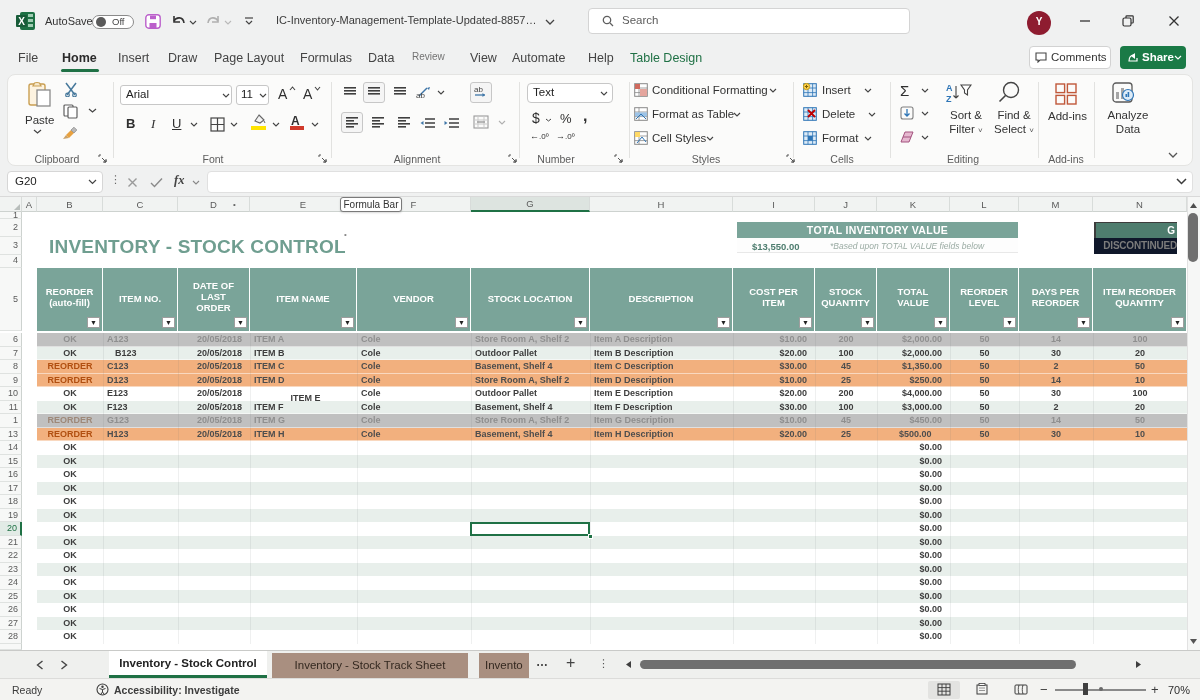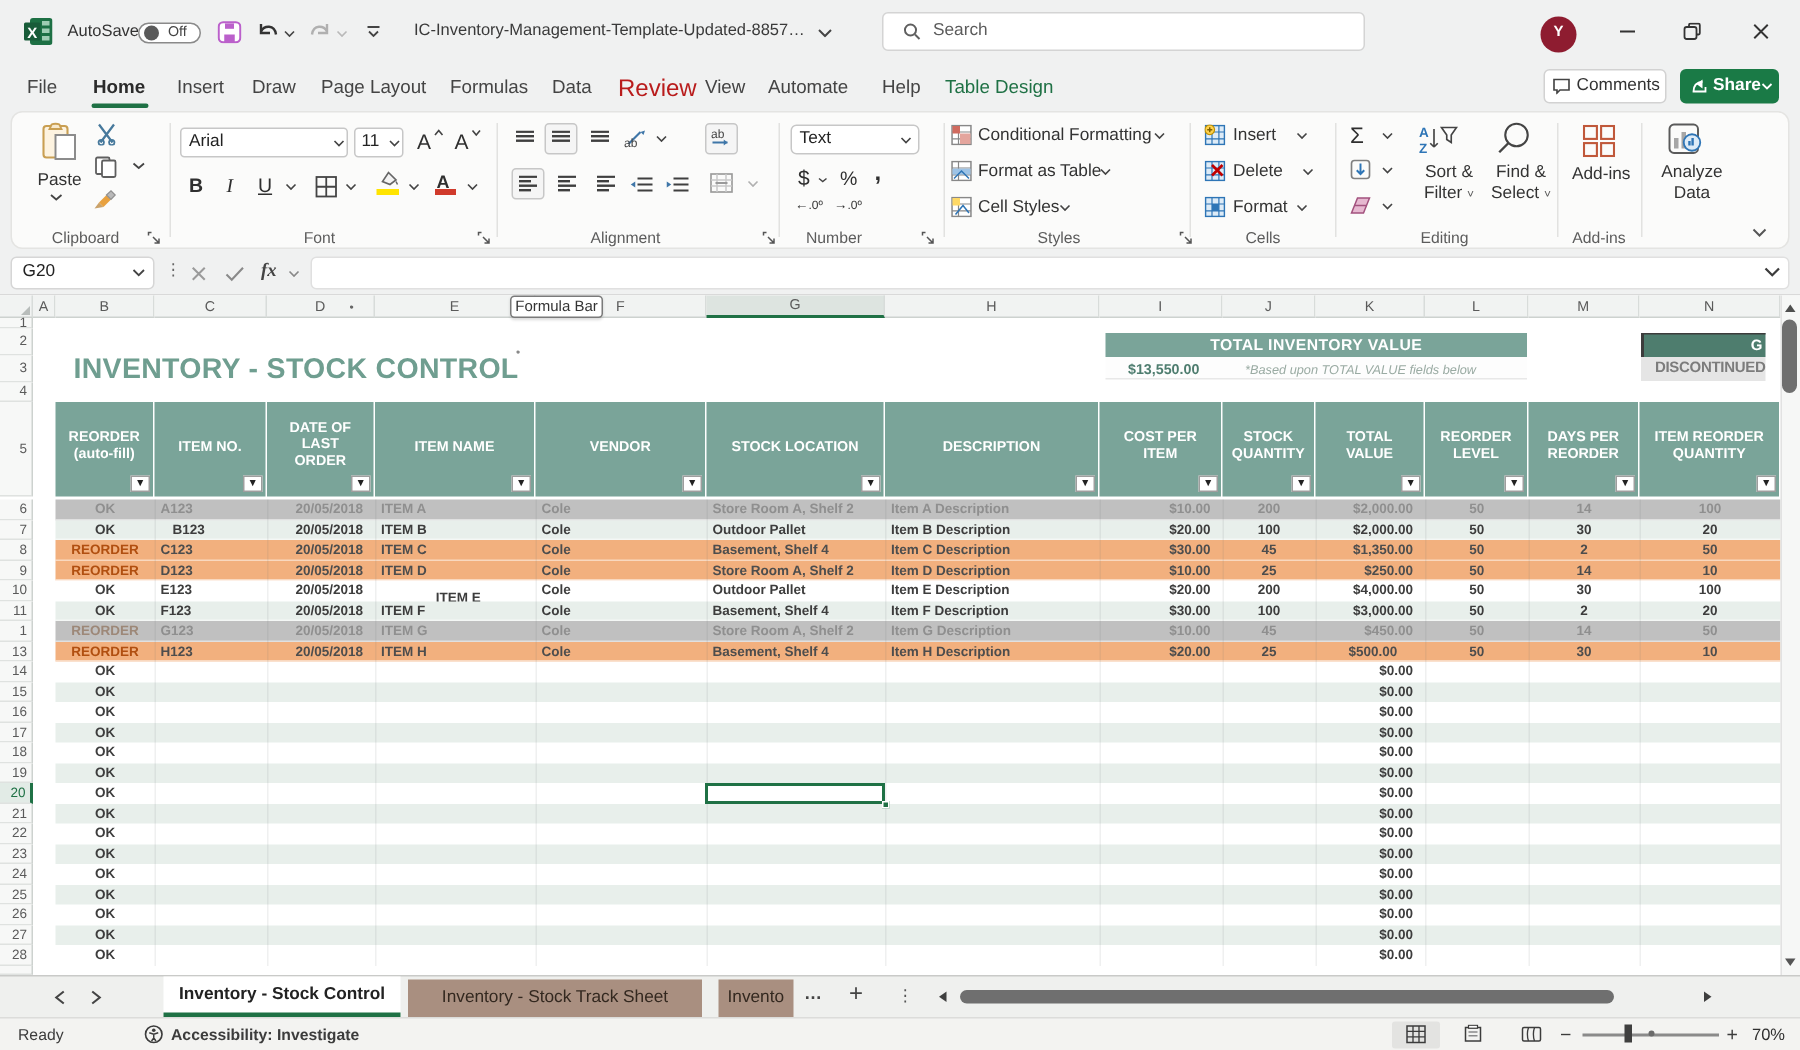--- a/index.html
+++ b/index.html
@@ -88,21 +88,21 @@
       </svg>
     </div>
     <div class="ab" id="menubar">
       <div class="ab" style="left:18px;top:9px;font-size:12.5px;color:#444;font-weight:normal">File</div>
       <div class="ab" style="left:62px;top:9px;font-size:12.5px;color:#2b2b2b;font-weight:bold">Home</div>
       <div class="ab" style="left:118px;top:9px;font-size:12.5px;color:#444;font-weight:normal">Insert</div>
       <div class="ab" style="left:168px;top:9px;font-size:12.5px;color:#444;font-weight:normal">Draw</div>
       <div class="ab" style="left:214px;top:9px;font-size:12.5px;color:#444;font-weight:normal">Page Layout</div>
       <div class="ab" style="left:300px;top:9px;font-size:12.5px;color:#444;font-weight:normal">Formulas</div>
       <div class="ab" style="left:368px;top:9px;font-size:12.5px;color:#444;font-weight:normal">Data</div>
-      <div class="ab" style="left:412px;top:9px;font-size:16px;color:#b91c1c;font-weight:normal">Review</div>
+      <div class="ab" style="left:412px;top:9px;font-size:10px;color:#737373;font-weight:normal">Review</div>
       <div class="ab" style="left:470px;top:9px;font-size:12.5px;color:#444;font-weight:normal">View</div>
       <div class="ab" style="left:512px;top:9px;font-size:12.5px;color:#444;font-weight:normal">Automate</div>
       <div class="ab" style="left:588px;top:9px;font-size:12.5px;color:#444;font-weight:normal">Help</div>
       <div class="ab" style="left:61px;top:27px;width:38px;height:3px;background:#1f7145;border-radius:2px"></div>
       <div class="ab" style="left:630px;top:9px;font-size:12.5px;color:#1f7145">Table Design</div>
       <div class="ab" style="left:1029px;top:4px;width:82px;height:23px;background:#fff;border:1px solid #d2d2d2;border-radius:4px"></div>
       <svg class="ab" style="left:1035px;top:10px" width="12" height="11" viewBox="0 0 12 11">
         <path d="M1 1 H11 V8 H5 L3 10 V8 H1 Z" fill="none" stroke="#444" stroke-width="1.1"></path>
       </svg>
       <div class="ab" style="left:1051px;top:9px;font-size:11.5px;color:#333">Comments</div>
@@ -475,21 +475,21 @@
       <div class="rowhdr" style="top:419.9px;height:13.5px;line-height:12.5px;background:#f7f8f7;">27</div>
       <div class="rowhdr" style="top:433.4px;height:13.5px;line-height:12.5px;background:#f7f8f7;">28</div>
       <div class="rowhdr" style="top:447.0px;height:6.0px;line-height:5.0px;background:#f7f8f7;"></div>
       <div class="ab" style="left:49px;top:39px;font-size:19px;font-weight:bold;color:#6f9e90;letter-spacing:0.2px;white-space:nowrap">INVENTORY - STOCK CONTROL</div>
       <div class="ab" style="left:344px;top:33px;font-size:8px;color:#888">•</div>
       <div class="ab" style="left:737px;top:25px;width:281px;height:16px;background:#7aa499;color:#fff;font-weight:bold;font-size:10.5px;text-align:center;line-height:16px;letter-spacing:0.3px">TOTAL INVENTORY VALUE</div>
       <div class="ab" style="left:737px;top:41px;width:281px;height:15px;background:#fdfdfd;border-bottom:1px solid #e8e8e8"></div>
       <div class="ab" style="left:752px;top:44px;font-size:9.5px;font-weight:bold;color:#4e7d6f">$13,550.00</div>
       <div class="ab" style="left:830px;top:44px;font-size:8.5px;font-style:italic;color:#9aaba3">*Based upon TOTAL VALUE fields below</div>
       <div class="ab" style="left:1094px;top:25px;width:83px;height:16px;background:#4e7d6e;color:#fff;font-weight:bold;font-size:10px;line-height:16px;text-align:right;padding-right:2px;border-left:2px solid #3c3c3c;border-top:1px solid #3c3c3c">G</div>
-      <div class="ab" style="left:1094px;top:41px;width:83px;height:16px;background:#e5e5e5;color:#7c7c7c;font-weight:bold;font-size:10px;line-height:16px;text-align:right;letter-spacing:-0.2px">DISCONTINUED</div>
+      <div class="ab" style="left:1094px;top:41px;width:83px;height:16px;background:#0f172a;color:#7c7c7c;font-weight:bold;font-size:10px;line-height:16px;text-align:right;letter-spacing:-0.2px">DISCONTINUED</div>
       <div class="hcell" style="left:37px;top:70.5px;width:65px;height:63.5px">
         <div style="position:absolute;left:0;right:0;top:50%;transform:translateY(-58%)">REORDER<br>(auto-fill)</div>
         <div class="fbtn">▼</div>
       </div>
       <div class="hcell" style="left:103px;top:70.5px;width:74px;height:63.5px">
         <div style="position:absolute;left:0;right:0;top:50%;transform:translateY(-58%)">ITEM NO.</div>
         <div class="fbtn">▼</div>
       </div>
       <div class="hcell" style="left:178px;top:70.5px;width:71px;height:63.5px">
         <div style="position:absolute;left:0;right:0;top:50%;transform:translateY(-58%)">DATE OF<br>LAST<br>ORDER</div>

